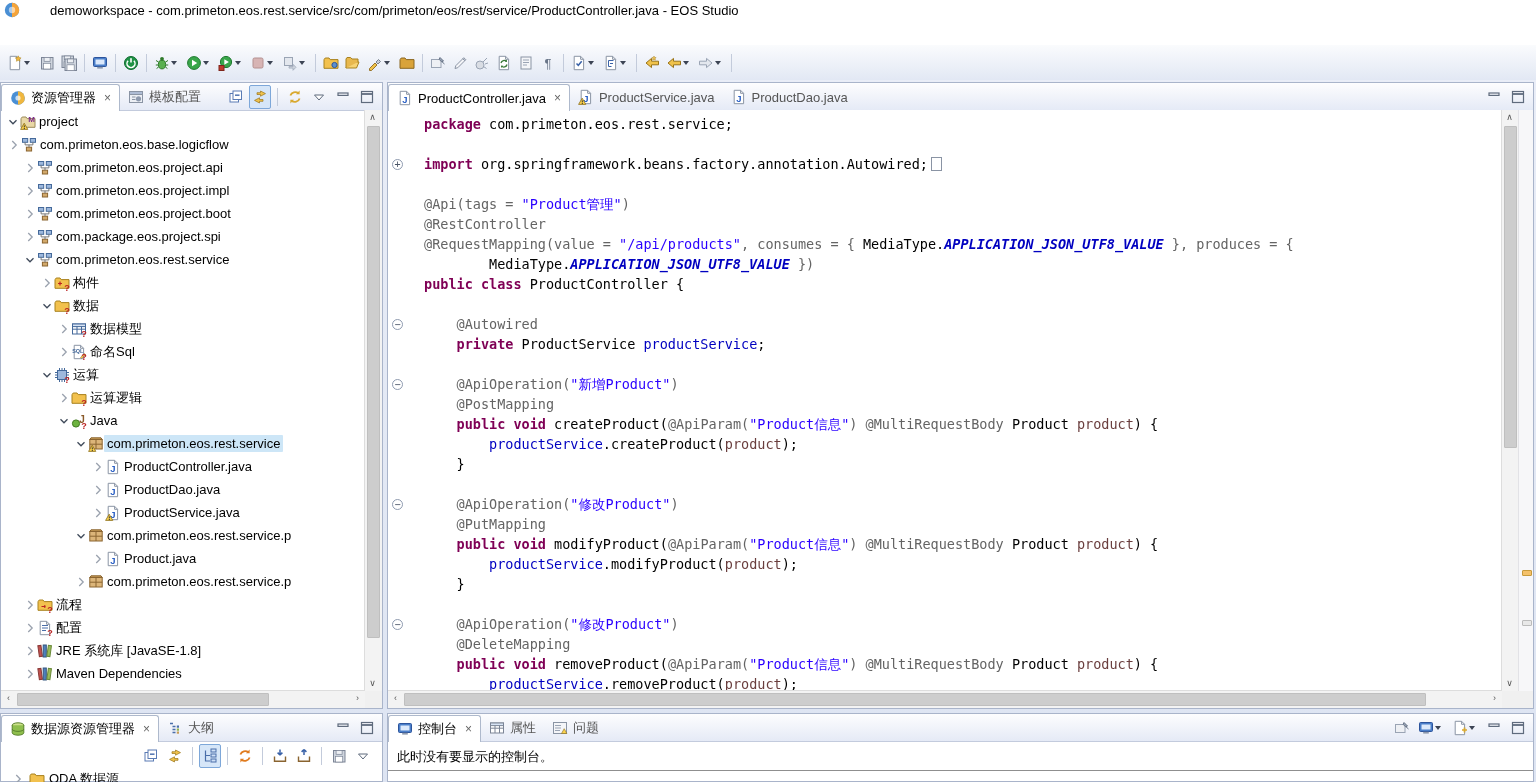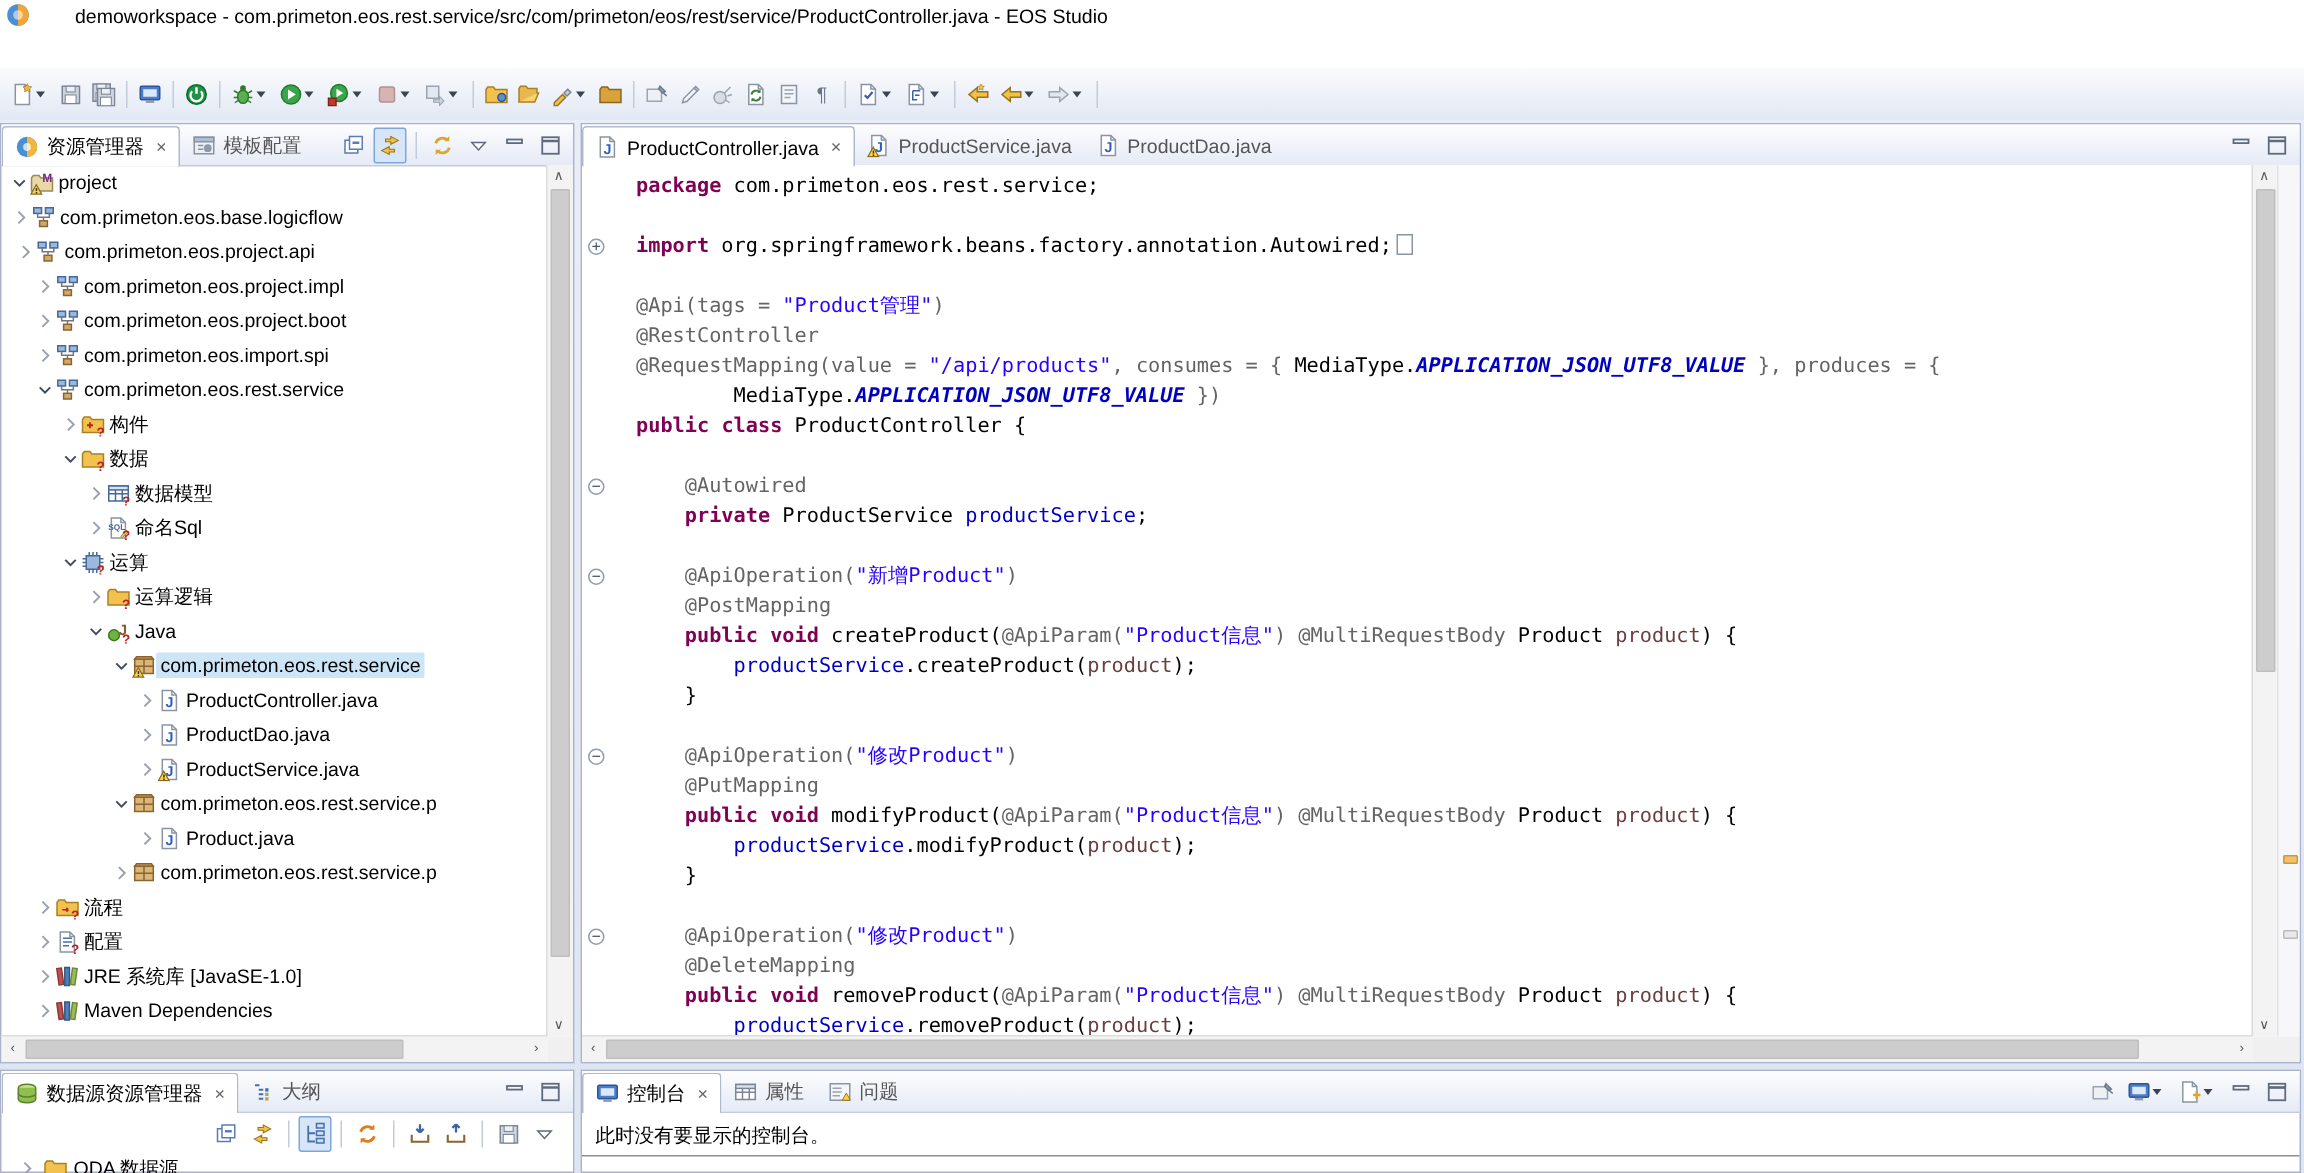--- a/index.html
+++ b/index.html
@@ -461,21 +461,21 @@
           <span class="ico">
             <svg viewBox="0 0 16 16" width="16" height="16">
               <rect x="1.5" y="1.5" width="5.2" height="3.8" fill="#9db8dd" stroke="#44699a"></rect>
               <rect x="9.3" y="1.5" width="5.2" height="3.8" fill="#9db8dd" stroke="#44699a"></rect>
               <rect x="5.4" y="10.2" width="5.2" height="3.8" fill="#d2a96b" stroke="#8a6430"></rect>
               <path d="M4.1 5.3v2.6h7.8V5.3M8 7.9v2.3" fill="none" stroke="#777"></path>
             </svg>
           </span>
           <span class="lbl">com.primeton.eos.base.logicflow</span>
         </div>
-        <div class="trow" style="padding-left: 8px;">
+        <div class="trow" style="padding-left: 21px;">
           <span class="arr">
             <svg viewBox="0 0 16 16" width="14" height="14">
               <path d="M6 3.5L10.5 8 6 12.5" fill="none" stroke="#9aa2ae" stroke-width="1.5"></path>
             </svg>
           </span>
           <span class="ico">
             <svg viewBox="0 0 16 16" width="16" height="16">
               <rect x="1.5" y="1.5" width="5.2" height="3.8" fill="#9db8dd" stroke="#44699a"></rect>
               <rect x="9.3" y="1.5" width="5.2" height="3.8" fill="#9db8dd" stroke="#44699a"></rect>
               <rect x="5.4" y="10.2" width="5.2" height="3.8" fill="#d2a96b" stroke="#8a6430"></rect>
@@ -523,21 +523,21 @@
             </svg>
           </span>
           <span class="ico">
             <svg viewBox="0 0 16 16" width="16" height="16">
               <rect x="1.5" y="1.5" width="5.2" height="3.8" fill="#9db8dd" stroke="#44699a"></rect>
               <rect x="9.3" y="1.5" width="5.2" height="3.8" fill="#9db8dd" stroke="#44699a"></rect>
               <rect x="5.4" y="10.2" width="5.2" height="3.8" fill="#d2a96b" stroke="#8a6430"></rect>
               <path d="M4.1 5.3v2.6h7.8V5.3M8 7.9v2.3" fill="none" stroke="#777"></path>
             </svg>
           </span>
-          <span class="lbl">com.primeton.eos.import.spi</span>
+          <span class="lbl">com.package.eos.project.spi</span>
         </div>
         <div class="trow" style="padding-left: 21px;">
           <span class="arr">
             <svg viewBox="0 0 16 16" width="14" height="14">
               <path d="M4 6l4 4 4-4" fill="none" stroke="#3f4a5a" stroke-width="1.5"></path>
             </svg>
           </span>
           <span class="ico">
             <svg viewBox="0 0 16 16" width="16" height="16">
               <rect x="1.5" y="1.5" width="5.2" height="3.8" fill="#9db8dd" stroke="#44699a"></rect>
@@ -802,21 +802,21 @@
               <path d="M6 3.5L10.5 8 6 12.5" fill="none" stroke="#9aa2ae" stroke-width="1.5"></path>
             </svg>
           </span>
           <span class="ico">
             <svg viewBox="0 0 16 16" width="16" height="16">
               <rect x="1.6" y="2.5" width="3.1" height="11" fill="#c0504d" stroke="#8a3a38" transform="rotate(-8 3.2 8)"></rect>
               <rect x="6.2" y="2" width="3.1" height="12" fill="#4f81bd" stroke="#35567e"></rect>
               <rect x="10.6" y="2.5" width="3.1" height="11" fill="#9bbb59" stroke="#6a8a3a" transform="rotate(8 12.2 8)"></rect>
             </svg>
           </span>
-          <span class="lbl">JRE 系统库 [JavaSE-1.0]</span>
+          <span class="lbl">JRE 系统库 [JavaSE-1.8]</span>
         </div>
         <div class="trow" style="padding-left: 21px;">
           <span class="arr">
             <svg viewBox="0 0 16 16" width="14" height="14">
               <path d="M6 3.5L10.5 8 6 12.5" fill="none" stroke="#9aa2ae" stroke-width="1.5"></path>
             </svg>
           </span>
           <span class="ico">
             <svg viewBox="0 0 16 16" width="16" height="16">
               <rect x="1.6" y="2.5" width="3.1" height="11" fill="#c0504d" stroke="#8a3a38" transform="rotate(-8 3.2 8)"></rect>

